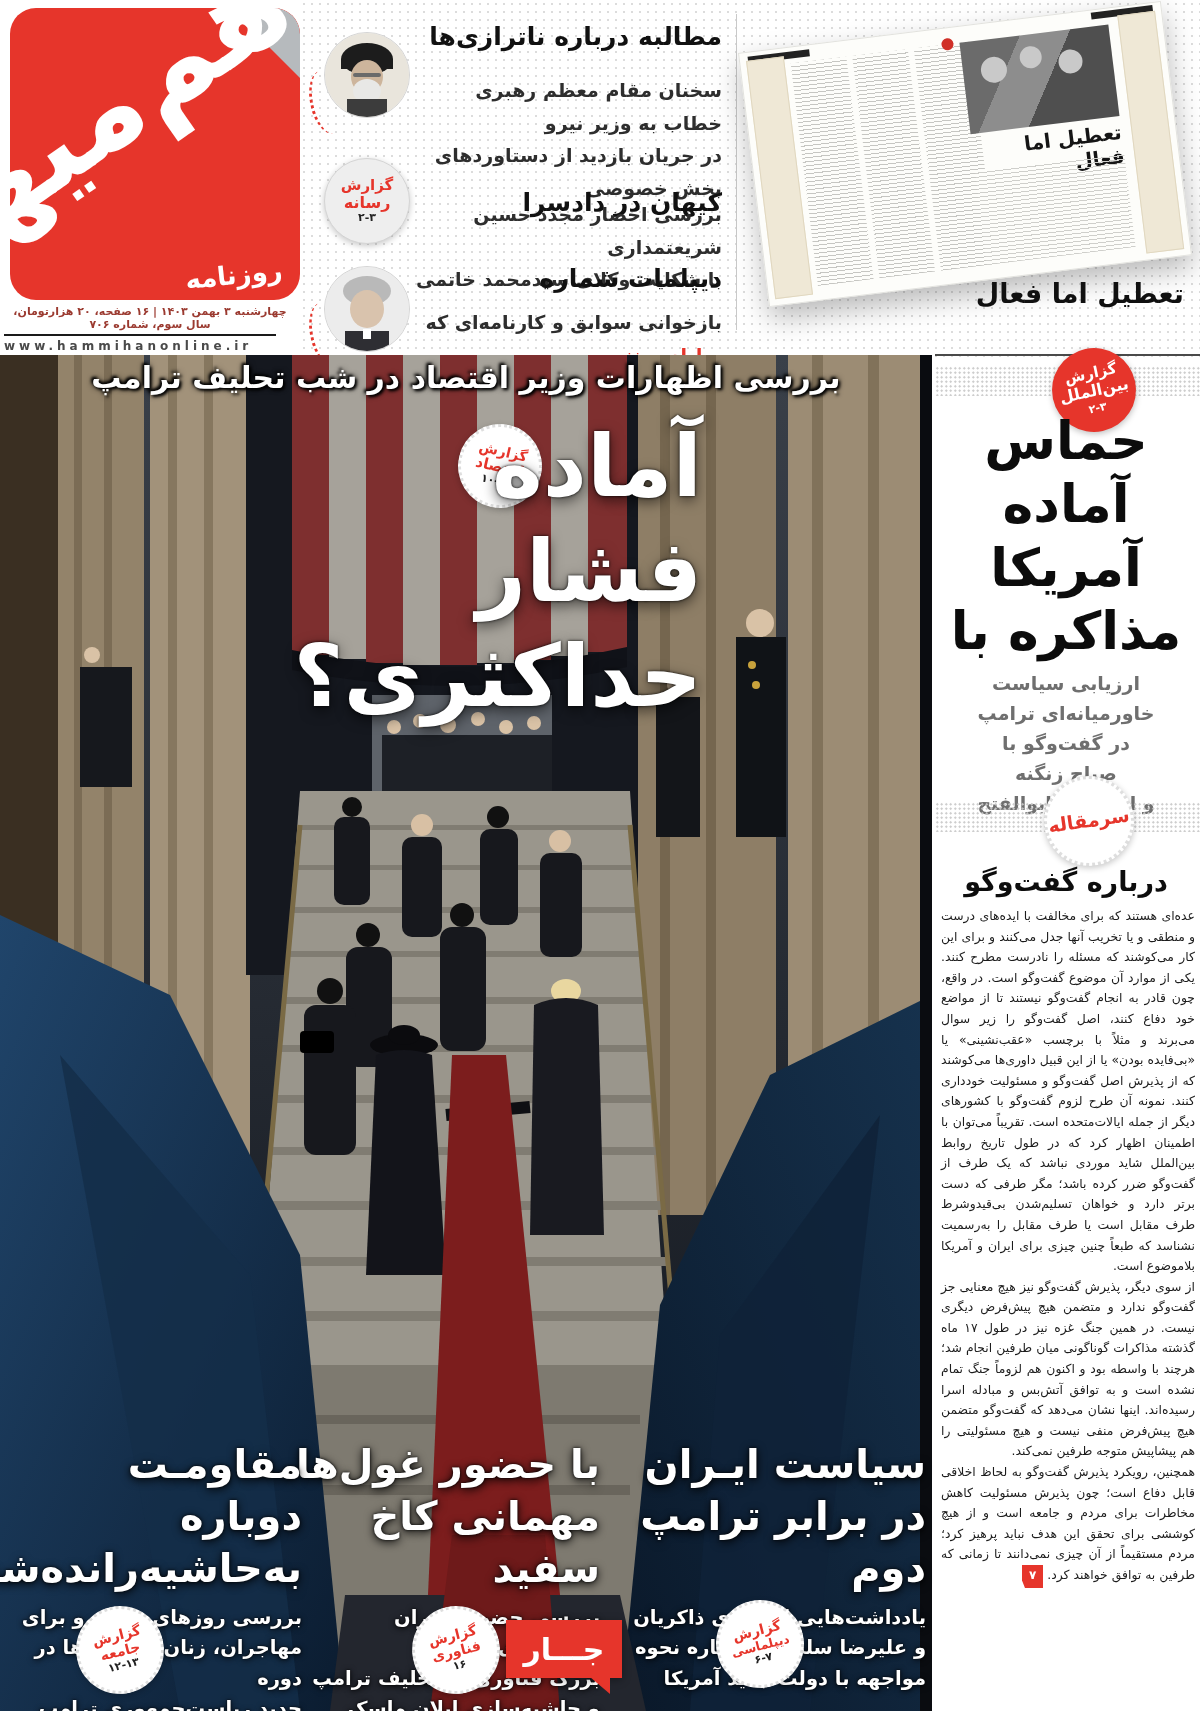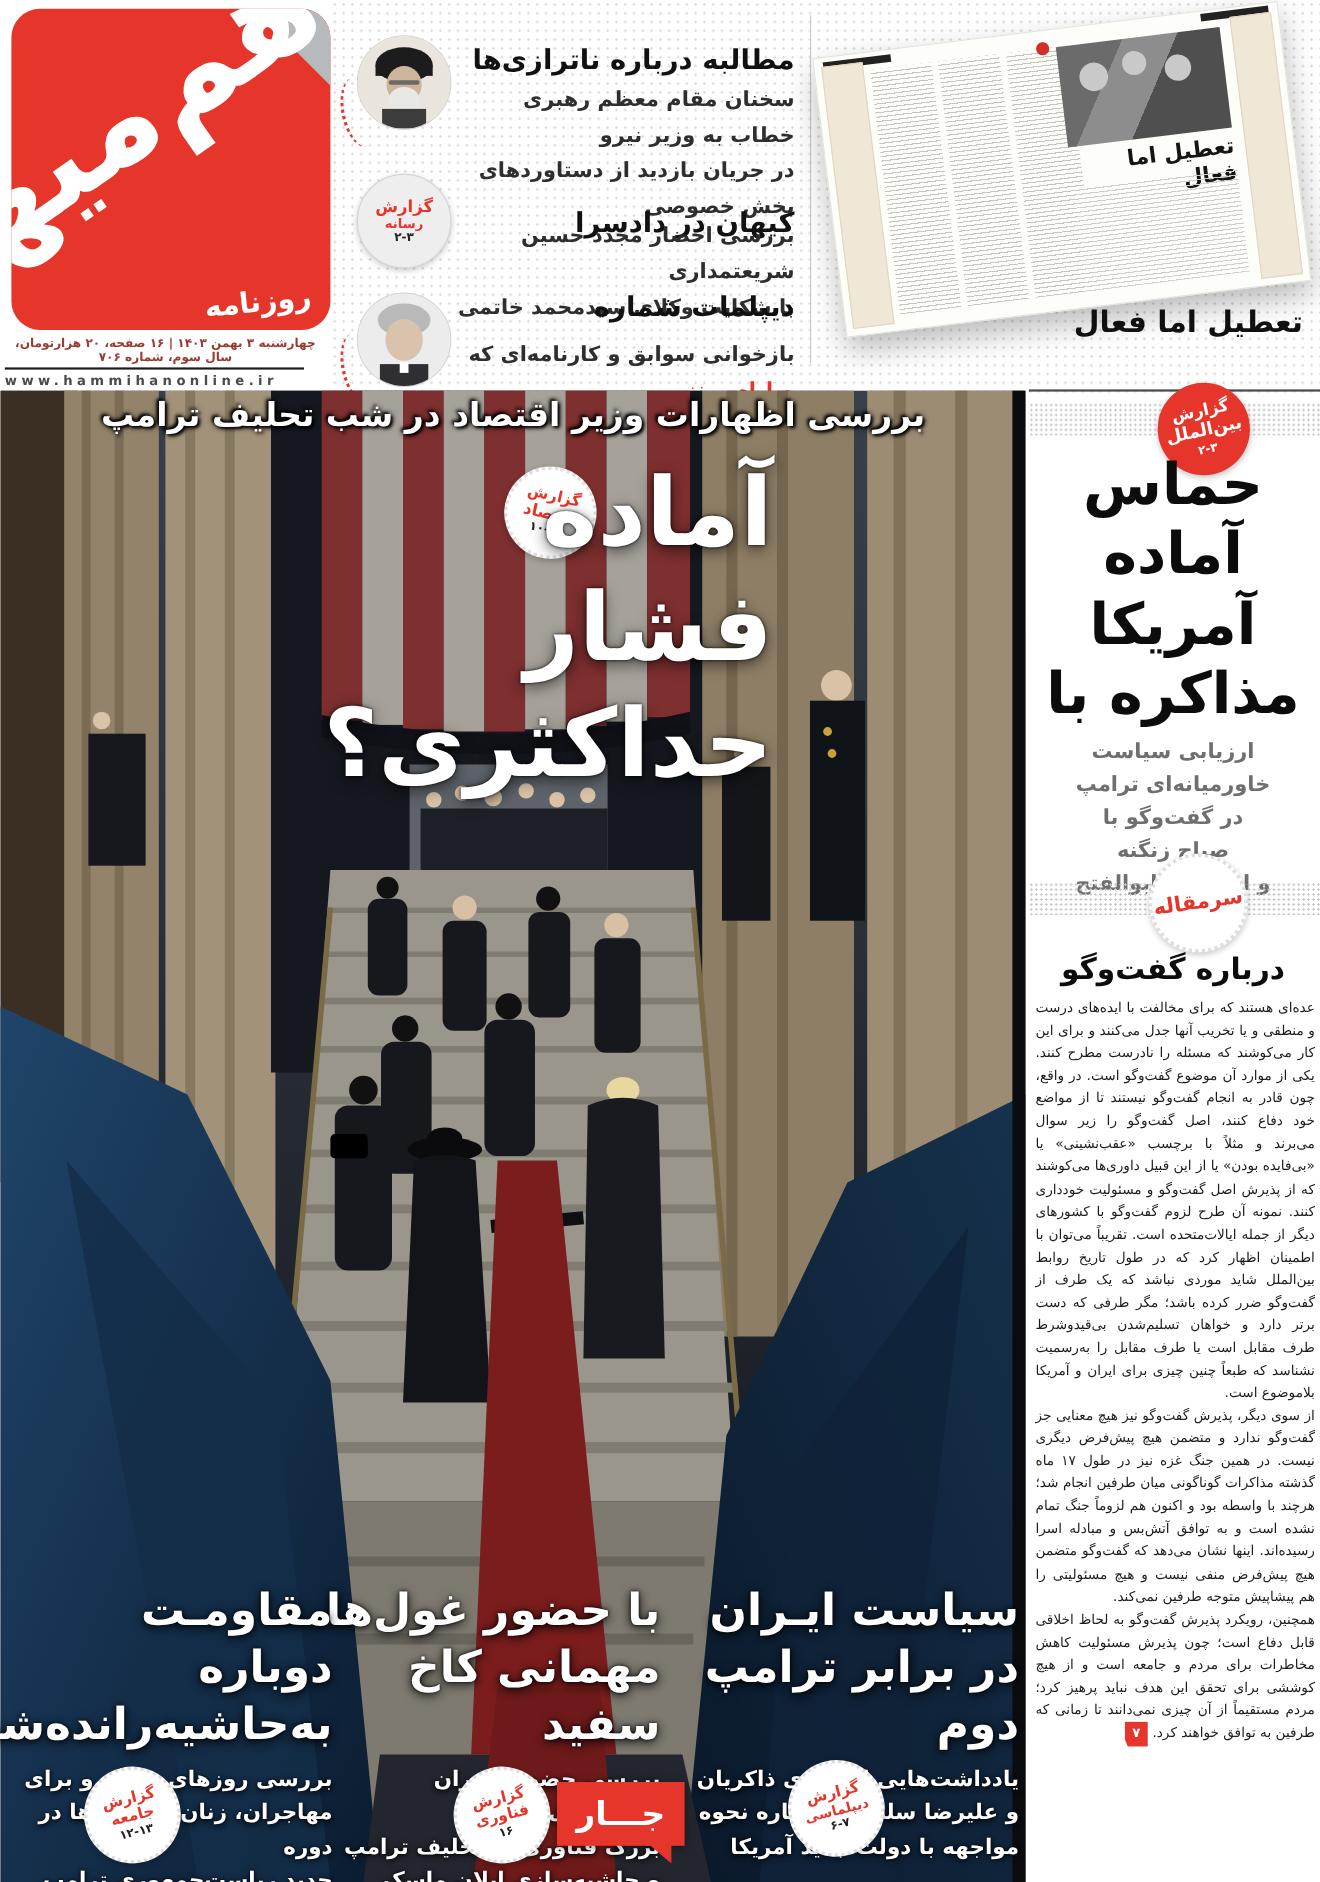--- a/index.html
+++ b/index.html
@@ -140,31 +140,31 @@
       <svg viewBox="0 0 84 84" width="84" height="84">
         <rect width="84" height="84" fill="#e9e5dc"></rect>
         <ellipse cx="42" cy="26" rx="26" ry="16" fill="#1c1c1c"></ellipse>
         <rect x="16" y="26" width="52" height="10" fill="#1c1c1c"></rect>
         <ellipse cx="42" cy="44" rx="16" ry="17" fill="#cdb59c"></ellipse>
         <ellipse cx="42" cy="58" rx="14" ry="12" fill="#e8e8e6"></ellipse>
         <rect x="28" y="40" width="28" height="4" rx="2" fill="#6a6a6a"></rect>
         <rect x="22" y="66" width="40" height="18" fill="#3c3c3c"></rect>
       </svg>
     </div>
-    <div class="t-head" style="top:28px;">مطالبه درباره ناترازی‌ها</div>
+    <div class="t-head" style="top:10px;">مطالبه درباره ناترازی‌ها</div>
     <div class="t-sub" style="top:62px;">
       <span>سخنان مقام معظم رهبری خطاب به وزیر نیرو</span><br>
       <span>در جریان بازدید از دستاوردهای بخش خصوصی</span>
     </div>
   </div>
 
   <div class="abs tstory" style="left:300px;top:140px;height:108px;">
     <div class="circle rpt" style="top:18px;left:24px;position:absolute;">
       <span class="r1" style="font-size:15px;">گزارش</span>
-      <span class="r2" style="font-size:12px;">رسانه</span>
+      <span class="r2" style="font-size:16px;">رسانه</span>
       <span class="pg" style="font-size:11px;">۲-۳</span>
     </div>
     <div class="t-head" style="top:16px;margin-top:32px;">کیهان در دادسرا</div>
     <div class="t-sub" style="top:58px;">
       <span>بررسی احضار مجدد حسین شریعتمداری</span><br>
       <span>با شکایت وکلای سیدمحمد خاتمی</span>
     </div>
   </div>
 
   <div class="abs tstory" style="left:300px;top:252px;height:108px;">

